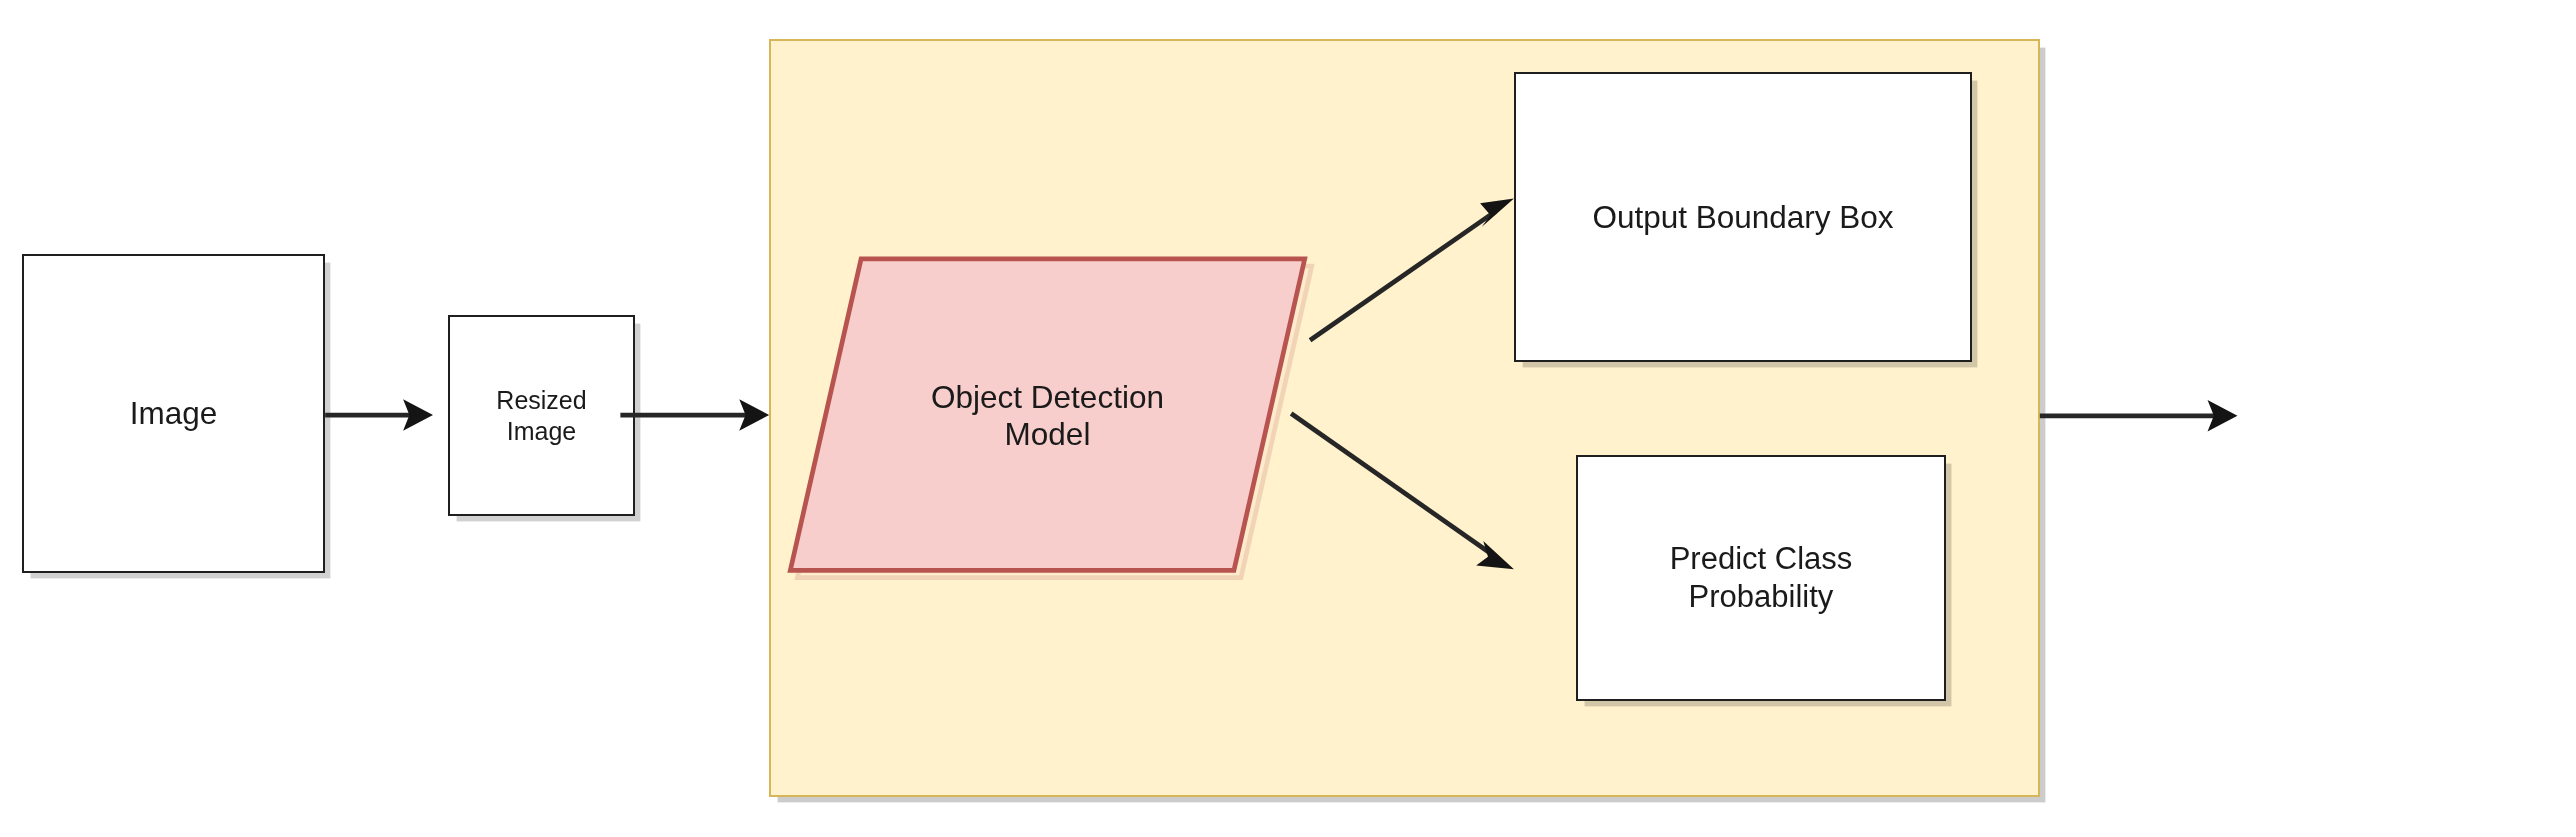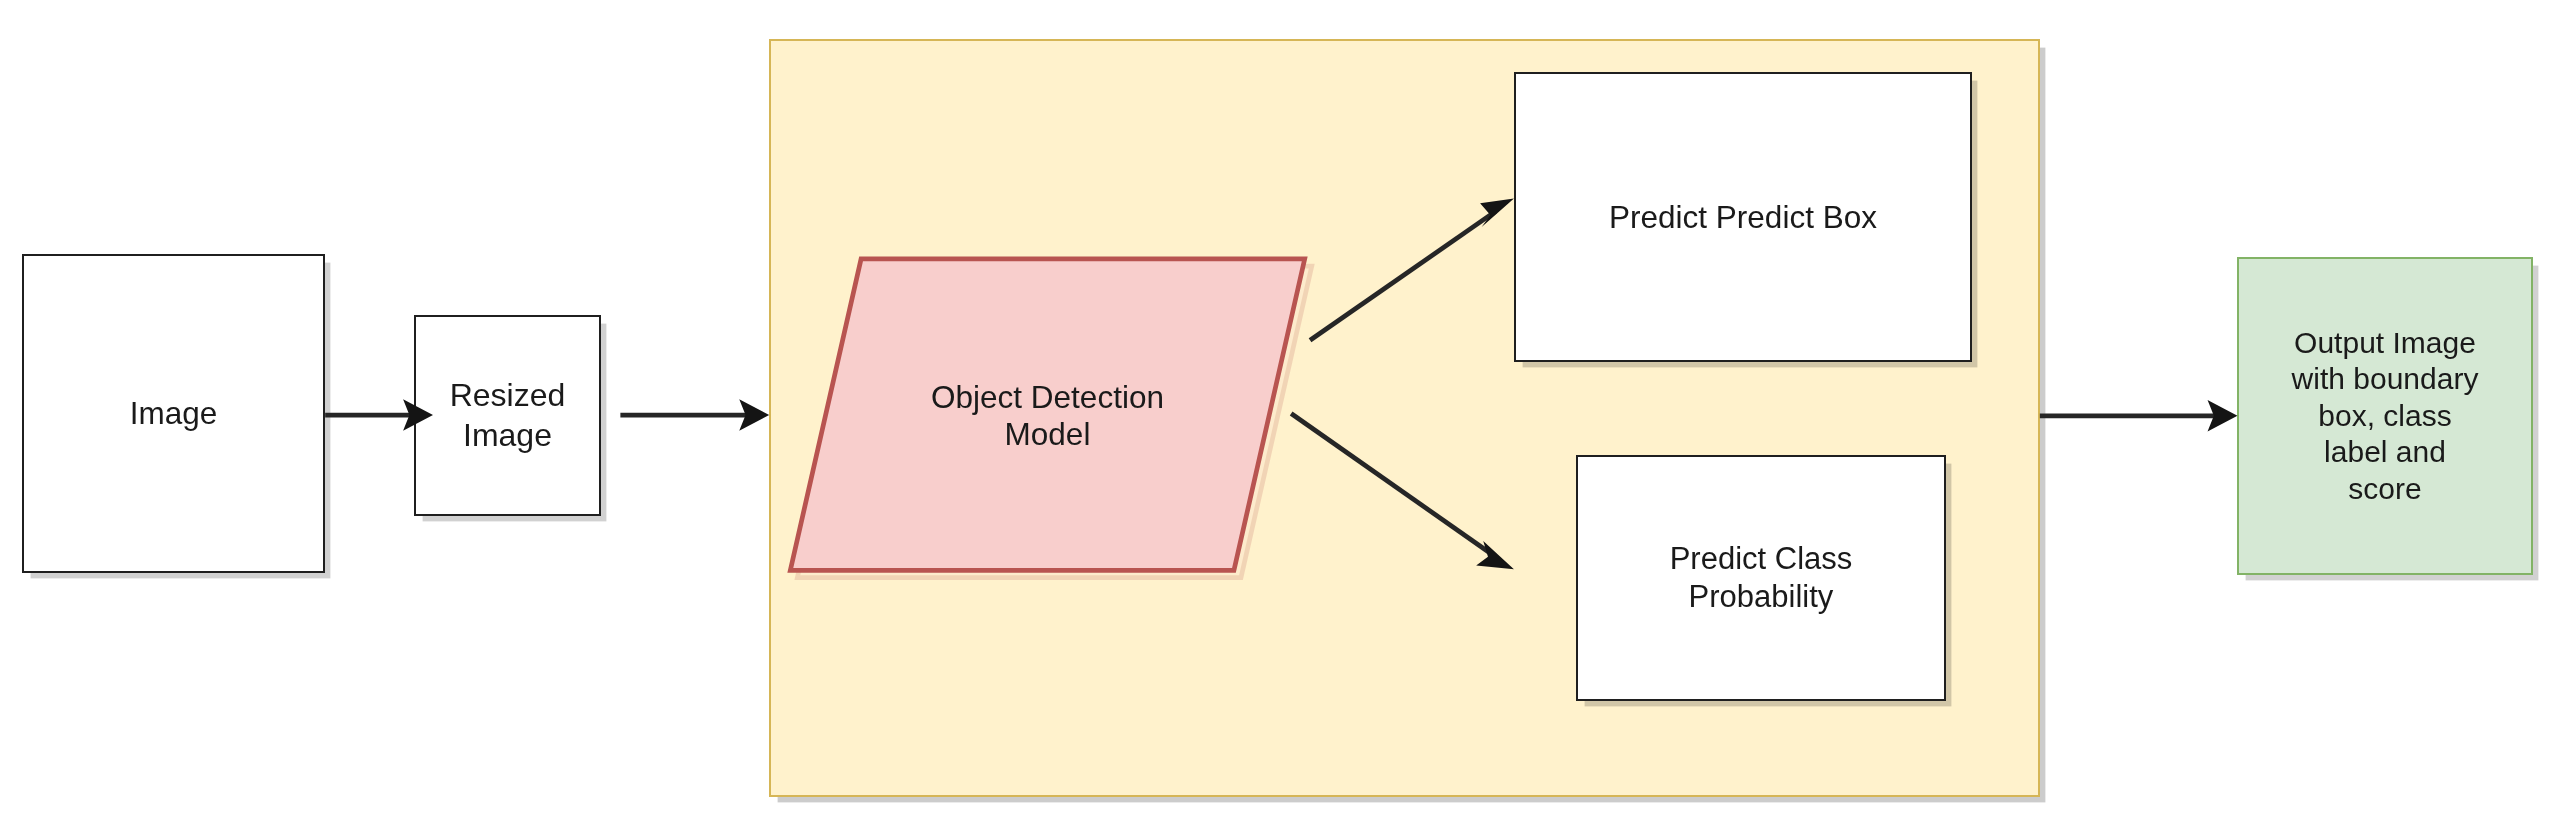--- a/index.html
+++ b/index.html
@@ -91,21 +91,21 @@
     stroke-width: 6;
     fill: none;
   }
   .edge-head {
     fill: #141414;
     stroke: none;
   }
 
   
   #node-image        { left: 22px;   top: 254px;  width: 303px;  height: 319px; font-size: 31.5px; }
-  #node-resized      { left: 414px;  top: 315px;  width: 187px;  height: 201px; font-size: 32px; }
+  #node-resized      { left: 448px;  top: 315px;  width: 187px;  height: 201px; font-size: 25px; }
   #group-pipeline    { left: 769px;  top: 39px;   width: 1271px; height: 758px; }
   #node-model        { left: 784px; top: 254px;  width: 527px;  height: 323px; font-size: 31.5px; }
   #node-bbox         { left: 1514px; top: 72px;   width: 458px;  height: 290px; font-size: 31.5px; }
   #node-class        { left: 1576px; top: 455px;  width: 370px;  height: 246px; font-size: 31px; }
   #node-output       { left: 2237px; top: 257px;  width: 296px;  height: 318px; font-size: 30px; }
 </style>
 </head>
 <body>
 
 <div id="canvas">
@@ -124,35 +124,28 @@
   <div class="shape-parallelogram" id="node-model">
     <svg width="527" height="323" viewBox="0 0 670 410">
       <polygon points="8,402 98,6 662,6 572,402" fill="#f8cecc" stroke="#b85450" stroke-width="6" stroke-linejoin="miter" transform="translate(9,9)" opacity="0.18"></polygon>
       <polygon points="8,402 98,6 662,6 572,402" fill="#f8cecc" stroke="#b85450" stroke-width="6" stroke-linejoin="miter"></polygon>
     </svg>
     <span class="node-label">Object Detection
 Model</span>
   </div>
 
   <div class="node box-plain" id="node-bbox">
-    <span class="node-label">Predict Predict Box</span>
+    <span class="node-label">Output Boundary Box</span>
   </div>
 
   <div class="node box-plain" id="node-class">
     <span class="node-label">Predict Class
 Probability</span>
   </div>
 
-  <div class="node box-green" id="node-output">
-    <span class="node-label">Output Image
-with boundary
-box, class
-label and
-score</span>
-  </div>
 
   <svg class="connector" viewBox="0 0 3272 1064" width="2576" height="838">
 
     <g>
       <line class="edge-line" x1="413" y1="527" x2="524" y2="527"></line>
       <polygon class="edge-head" points="550,527 512,507 520,527 512,547"></polygon>
     </g>
 
     <g>
       <line class="edge-line" x1="788" y1="527" x2="951" y2="527"></line>

